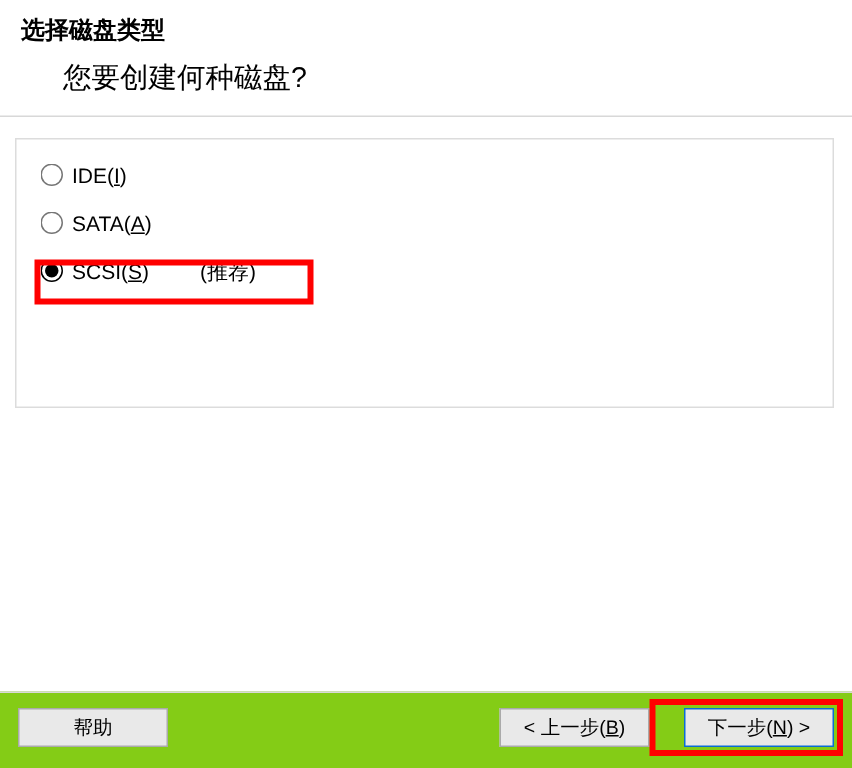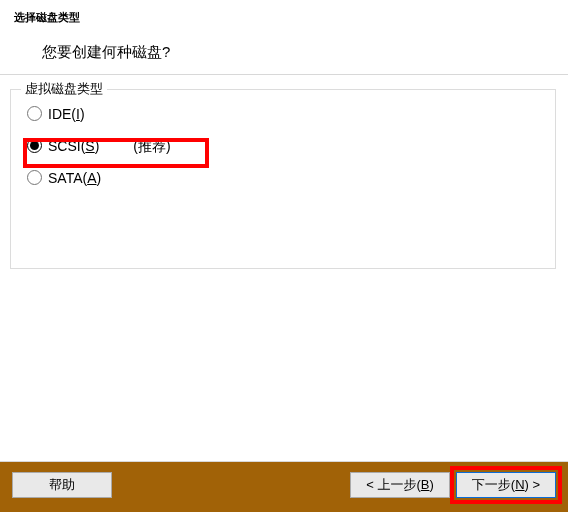--- a/index.html
+++ b/index.html
@@ -17,26 +17,26 @@
   .page {
     display: flex;
     flex-direction: column;
     height: 100%;
   }
   .header {
     padding: 10px 14px 6px 14px;
   }
   .header .title {
     font-weight: bold;
-    font-size: 11px;
-    margin-bottom: 18px;
+    font-size: 16px;
+    margin-bottom: 8px;
     font-family: Liberation Mono, monospace;
   }
   .header .subtitle {
-    font-size: 15px;
+    font-size: 19px;
     padding-left: 28px;
   }
   hr.hdr-sep {
     border: none;
     border-top: 1px solid #d8d8d8;
     margin: 6px 0 0 0;
   }
   .content {
     flex: 1;
     padding: 14px 12px 0 10px;
@@ -84,21 +84,21 @@
     top: 0px;
     width: 186px;
     height: 30px;
   }
   .footer {
     display: flex;
     align-items: center;
     padding: 10px 12px 14px 12px;
     border-top: 1px solid #d8d8d8;
     margin-top: auto;
-    background: #a16207;
+    background: #84cc16;
     position: relative;
   }
   .footer-spacer { flex: 1; }
   .btn {
     height: 26px;
     min-width: 100px;
     background: #e9e9e9;
     border: 1px solid #aaaaaa;
     font-size: 13px;
     font-family: inherit;
@@ -114,21 +114,21 @@
   .btn.next {
     border: 1px solid #0a6cd6;
     background: #e9e9e9;
   }
   .btn .hotkey { text-decoration: underline; }
   .next-wrap {
     position: relative;
     display: inline-block;
     margin-left: 6px;
   }
-  .next-wrap .btn { margin-left: 0; text-align: center; }
+  .next-wrap .btn { margin-left: 17px; text-align: center; }
   .next-highlight {
     position: absolute;
     left: -6px;
     top: -6px;
     right: -6px;
     bottom: -6px;
     border: 4px solid #ff0000;
     pointer-events: none;
   }
 </style>
@@ -138,37 +138,36 @@
 <div class="page">
 
   <div class="header">
     <div class="title">选择磁盘类型</div>
     <div class="subtitle">您要创建何种磁盘?</div>
   </div>
   <hr class="hdr-sep">
 
   <div class="content">
     <div class="group">
-      <span class="group-label">虚拟磁盘类型</span>
 
       <label class="radio-row">
         <input type="radio" name="disktype" style="">
         <span class="radio-label"><span>IDE(</span><span class="hotkey">I</span><span>)</span></span>
+      </label>
+
+      <label class="radio-row">
+        <input type="radio" name="disktype" style="">
+        <span class="radio-label"><span>SATA(</span><span class="hotkey">A</span><span>)</span></span>
       </label>
 
       <label class="radio-row" style="position:relative;">
         <div class="highlight scsi"></div>
         <input type="radio" name="disktype" checked="" style="">
         <span class="radio-label"><span>SCSI(</span><span class="hotkey">S</span><span>)</span></span>
         <span class="suffix">(推荐)</span>
-      </label>
-
-      <label class="radio-row">
-        <input type="radio" name="disktype" style="">
-        <span class="radio-label"><span>SATA(</span><span class="hotkey">A</span><span>)</span></span>
       </label>
 
 
     </div>
   </div>
 
   <div class="footer">
     <button class="btn help">帮助</button>
     <div class="footer-spacer"></div>
     <button class="btn"><span>&lt; 上一步(</span><span class="hotkey">B</span><span>)</span></button>

